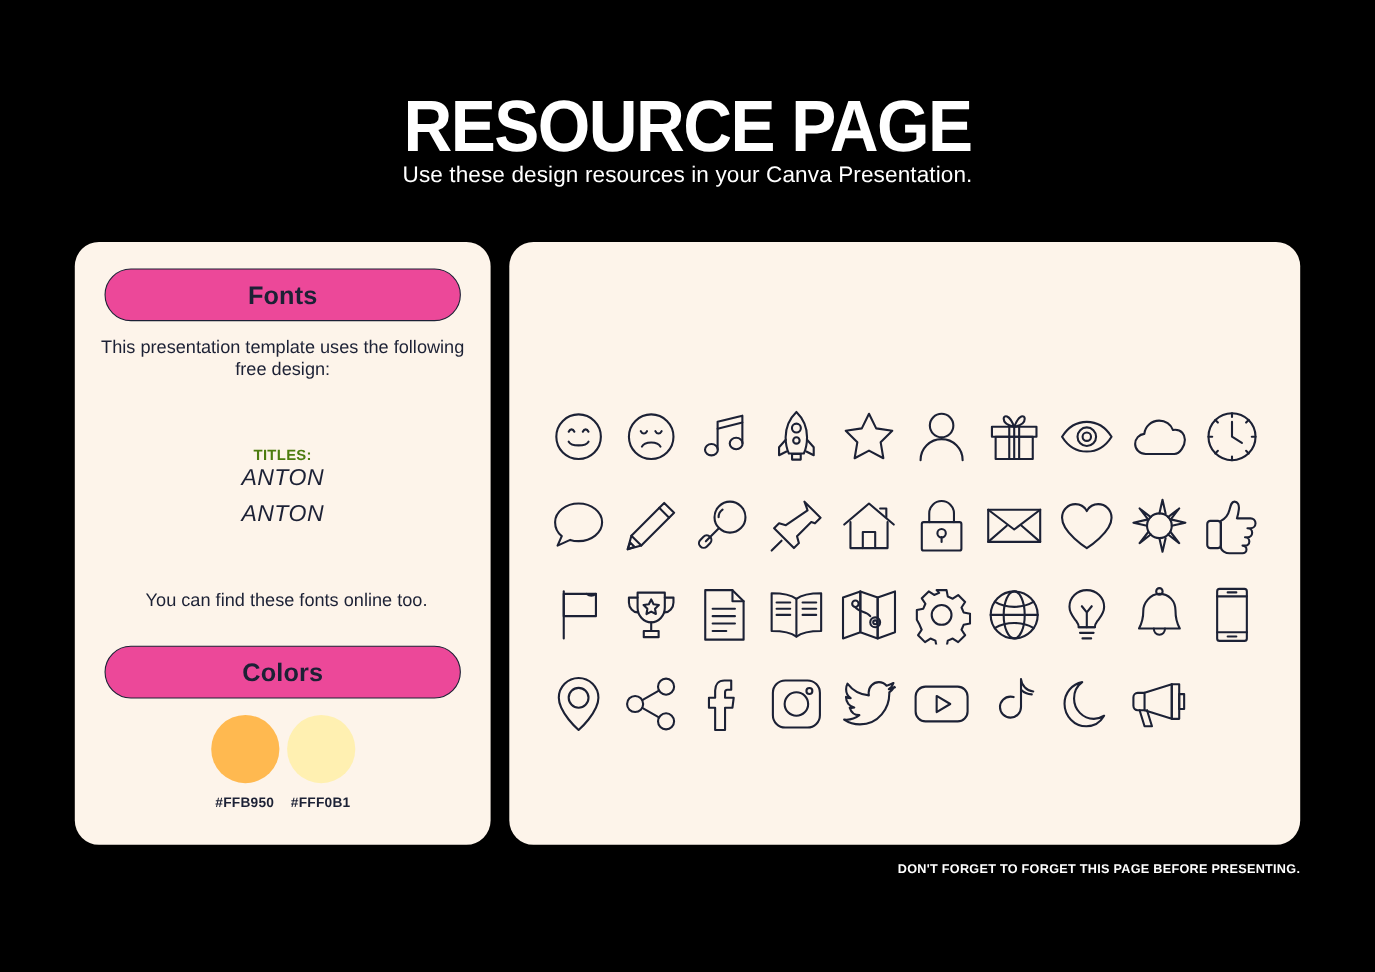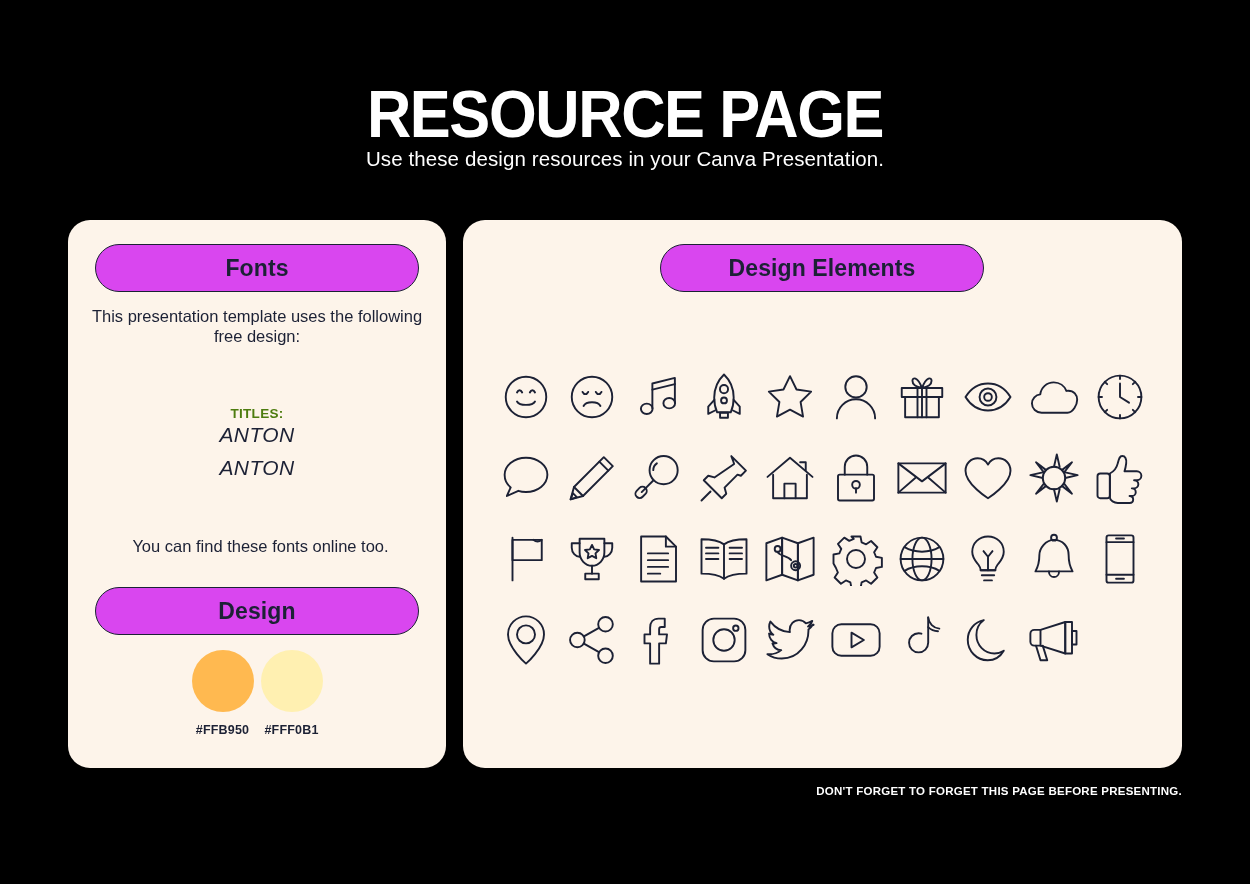--- a/index.html
+++ b/index.html
@@ -39,21 +39,21 @@
     border-radius:22px;
   }
   #fonts-card { left:68px; top:220px; width:378px; height:548px; }
   #elements-card { left:463px; top:220px; width:719px; height:548px; }
 
   
   .pill {
     position:absolute;
     border:1.6px solid #1C2135;
     border-radius:26px;
-    background:#d946ef;
+    background:#ec4899;
     display:flex; align-items:center; justify-content:center;
     color:#1C2135;
     font-weight:700;
     letter-spacing:0.1px;
   }
   #fonts-pill   { left:27px; top:24px;  width:324px; height:48px; font-size:23px; }
   #colors-pill  { left:27px; top:367px; width:324px; height:48px; font-size:23px; }
   #elements-pill{ left:197px; top:24px; width:324px; height:48px; font-size:23px; }
 
   
@@ -130,40 +130,37 @@
       <div class="font-value">ANTON</div>
     </div>
 
     <div class="font-block" id="body-block">
       <div class="font-value">ANTON</div>
     </div>
 
     <div class="fonts-outro">You can find these fonts online too.</div>
 
     <div class="pill" id="colors-pill">
-      <span>Design</span>
+      <span>Colors</span>
     </div>
 
     <div class="swatch-row">
       <div class="swatch-cell">
         <div class="swatch-dot" style="background: rgb(255, 185, 80);"></div>
         <div class="swatch-hex">#FFB950</div>
       </div>
       <div class="swatch-cell">
         <div class="swatch-dot" style="background: rgb(255, 240, 177);"></div>
         <div class="swatch-hex">#FFF0B1</div>
       </div>
     </div>
   </div>
 
   <div class="card" id="elements-card">
 
-    <div class="pill" id="elements-pill">
-      <span>Design Elements</span>
-    </div>
 
     <div class="icon-grid">
 
       <div class="icon-cell">
         <svg viewBox="0 0 48 48">
             <circle cx="24" cy="24" r="18"></circle>
             <path d="M16 20c1.2-2.6 3.4-2.6 4.6 0"></path>
             <path d="M27.4 20c1.2-2.6 3.4-2.6 4.6 0"></path>
             <path d="M16 28c2.2 4 13.8 4 16 0"></path>
           </svg>

